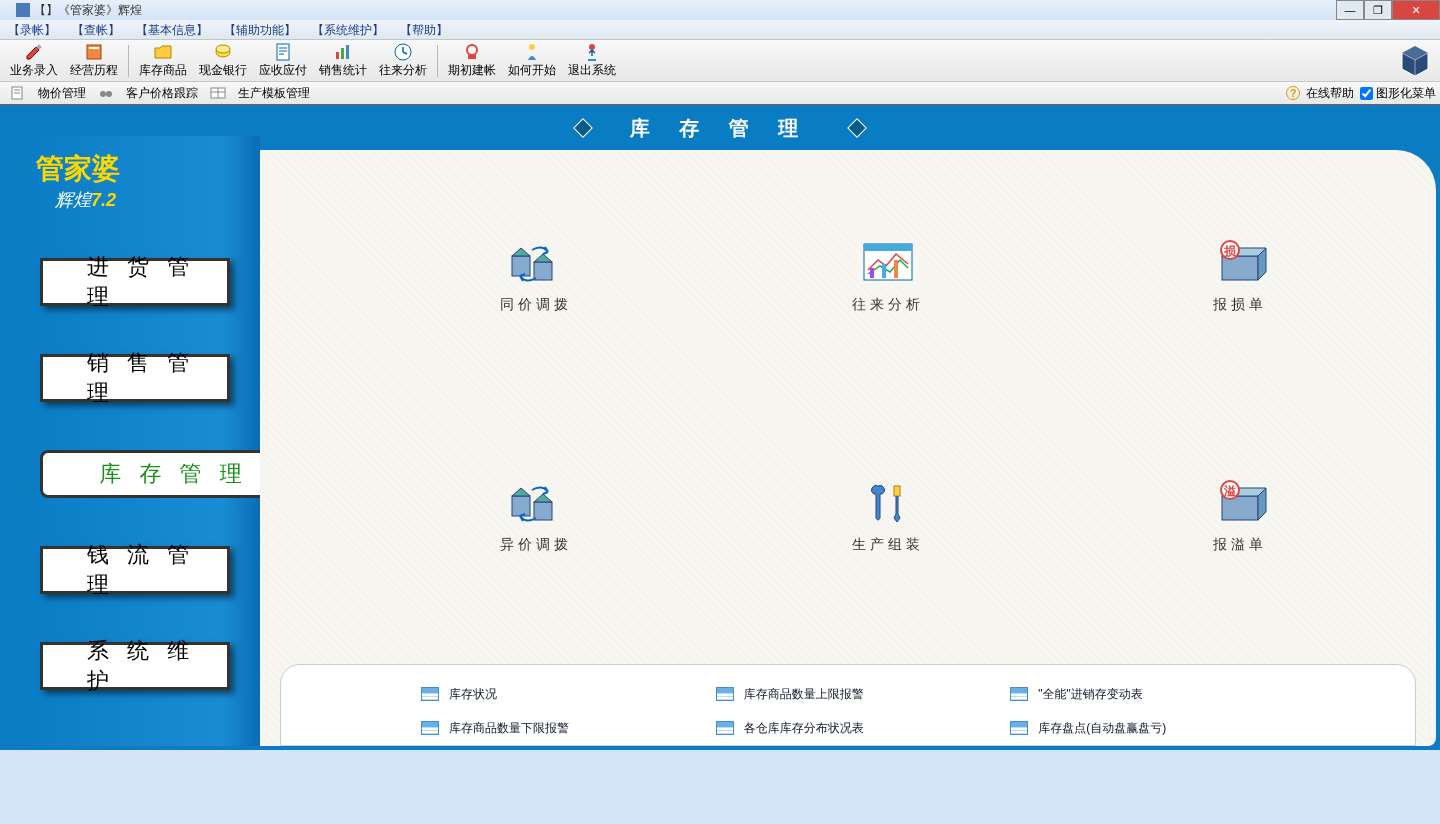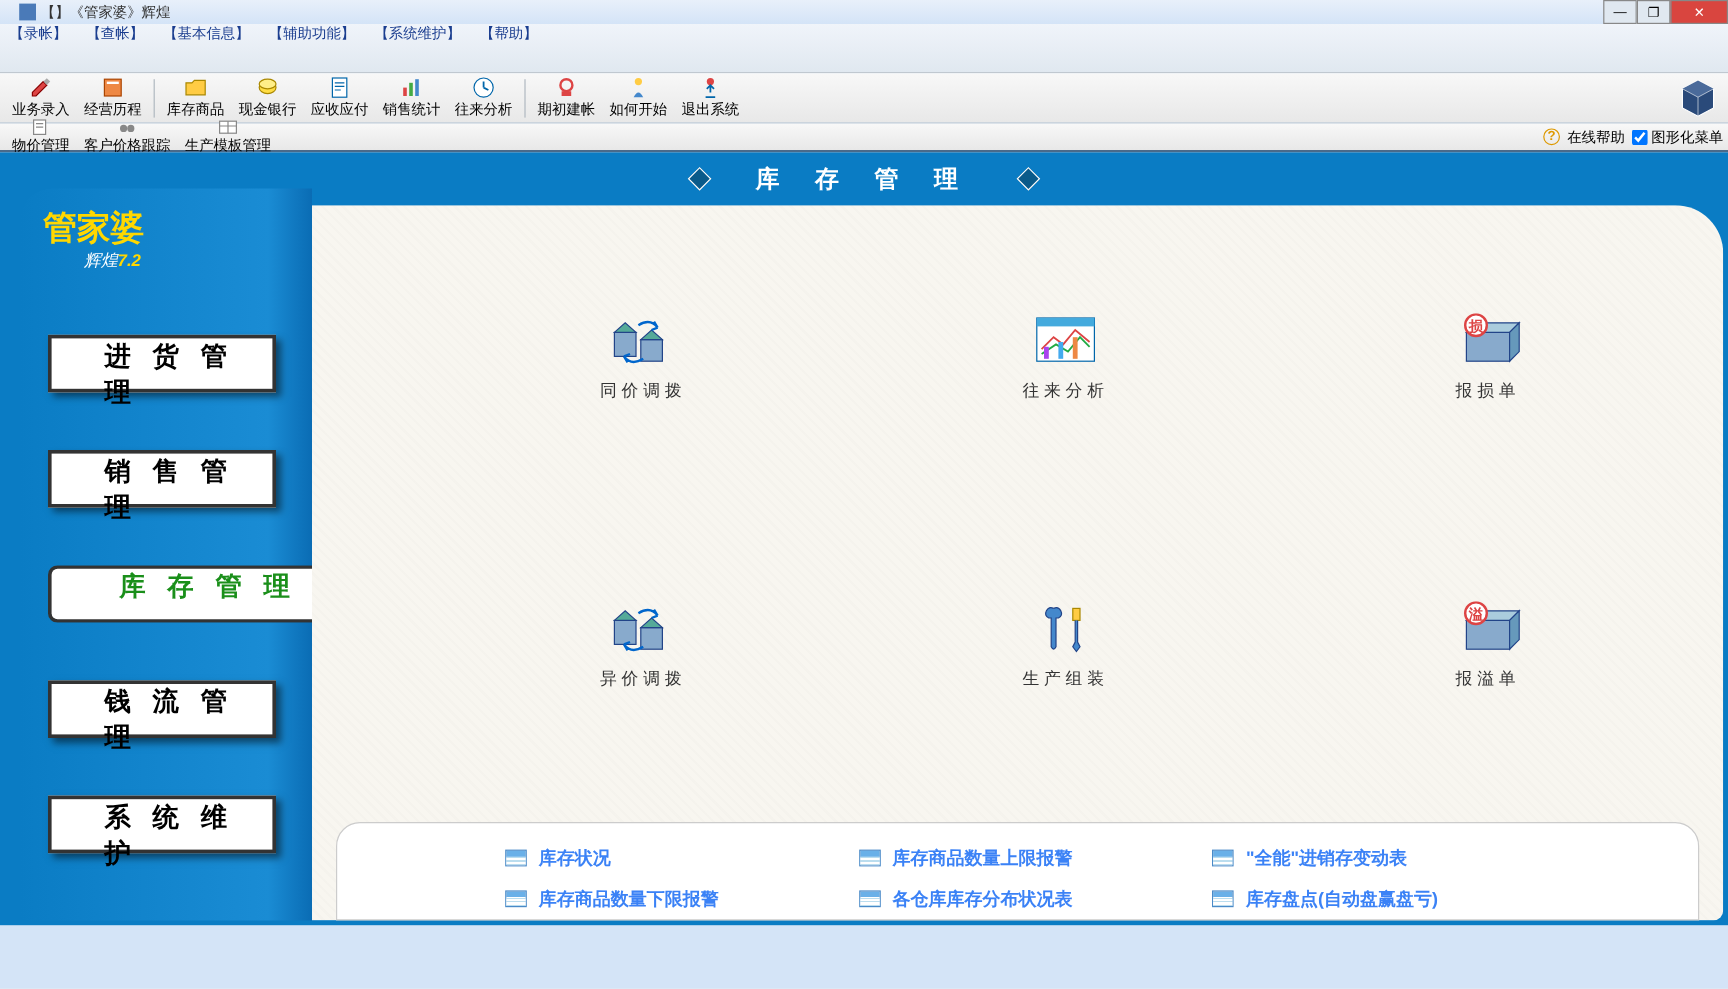--- a/index.html
+++ b/index.html
@@ -41,24 +41,24 @@
   justify-content: center;
   font-size: 11px;
   cursor: pointer;
 }
 .wc.min { background: #e0e8f0; }
 .wc.max { background: #e0e8f0; }
 .wc.close { background: #d9453f; color: #fff; width: 48px; }
 
 
 .menubar {
-  height: 41px;
+  height: 20px;
   background: linear-gradient(to bottom, #f0f4fa, #e0e8f0);
   display: flex;
-  align-items: flex-start;
+  align-items: flex-end;
   padding: 0 8px;
   gap: 16px;
   border-bottom: 1px solid #c0c8d0;
 }
 .menubar .menu-item {
   color: #1a3d8f;
   cursor: pointer;
   font-size: 12px;
 }
 
@@ -101,25 +101,24 @@
   background: linear-gradient(to bottom, #f8f8f8, #e8e8e8);
   display: flex;
   align-items: center;
   padding: 0 4px;
   border-bottom: 2px solid #4a6a8a;
   position: relative;
 }
 .toolbar2 .tb2-item {
   display: flex;
   align-items: center;
-  gap: 0;
+  gap: 12px;
   padding: 0 6px;
   cursor: pointer;
   font-size: 12px;
-  flex-direction: column;
 }
 .tb2-icon { width: 16px; height: 14px; }
 .toolbar2 .right-items {
   position: absolute;
   right: 4px;
   display: flex;
   align-items: center;
   gap: 6px;
 }
 .help-q {
@@ -178,34 +177,35 @@
   padding-top: 110px;
   border-top-left-radius: 28px;
 }
 .sidebar-logo {
   position: absolute;
   top: 14px;
   left: 20px;
   color: #fff;
 }
 .logo-main { color: #ffd700; font-size: 28px; font-weight: bold; }
-.logo-sub { color: #fff; font-size: 14px; font-style: italic; margin-left: 34px; }
+.logo-sub { color: #fff; font-size: 18px; font-style: italic; margin-left: 19px; }
 .logo-sub em { color: #ffd700; font-weight: bold; }
 
 .sidebar-btn {
   width: 190px;
   height: 48px;
   margin: 12px 0 48px 24px;
   background: #fff;
   border: 3px solid #333;
   box-shadow: 4px 4px 6px rgba(0,0,0,0.5);
   display: flex;
+  align-items: center;
   justify-content: center;
   font-size: 22px;
-  font-weight: bold;
+  font-weight: normal;
   letter-spacing: 6px;
   cursor: pointer;
   position: relative;
   padding-left: 44px;
 }
 .sidebar-btn.active {
   background: #fff;
   color: #1a8f1a;
   border-right: none;
   width: 220px;
@@ -275,23 +275,22 @@
   display: grid;
   grid-template-columns: repeat(3, 1fr);
   grid-template-rows: repeat(2, 26px);
   gap: 8px 30px;
 }
 .bottom-link {
   display: flex;
   align-items: center;
   gap: 10px;
   cursor: pointer;
-  font-size: 15px;
-  color: #3b82f6;
-  font-weight: bold;
+  font-size: 12px;
+  color: #0f172a;
 }
 .link-icon {
   width: 18px; height: 14px;
   background: linear-gradient(to bottom, #6ab0e8 40%, #fff 40%);
   border: 1px solid #4a8ac8;
   position: relative;
 }
 .link-icon::after {
   content: '';
   position: absolute;

